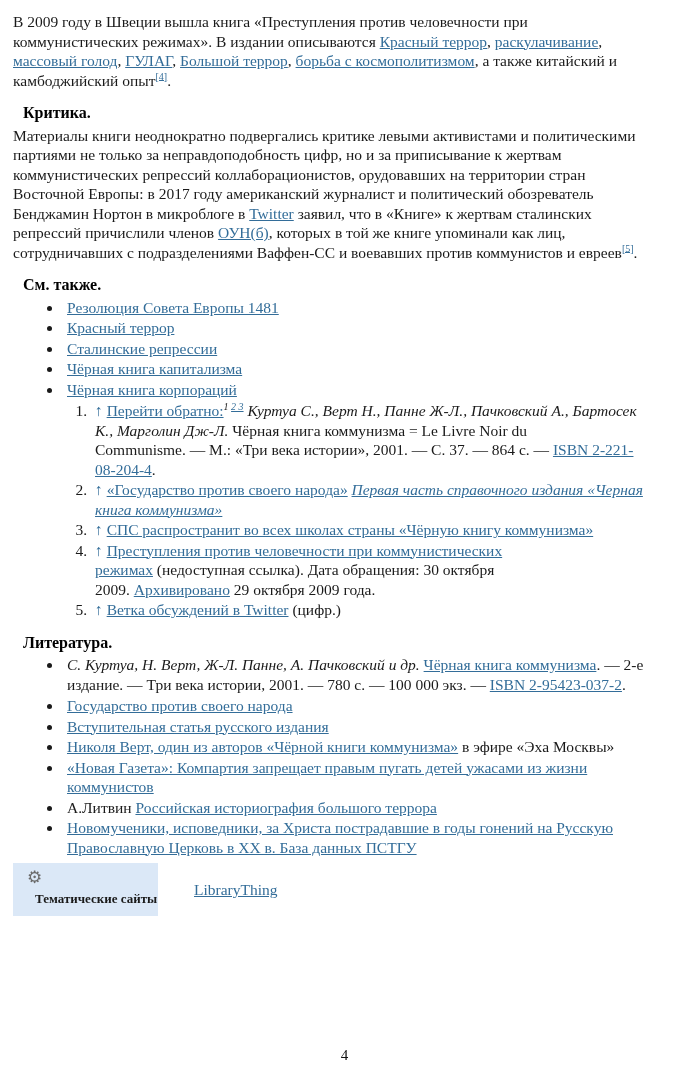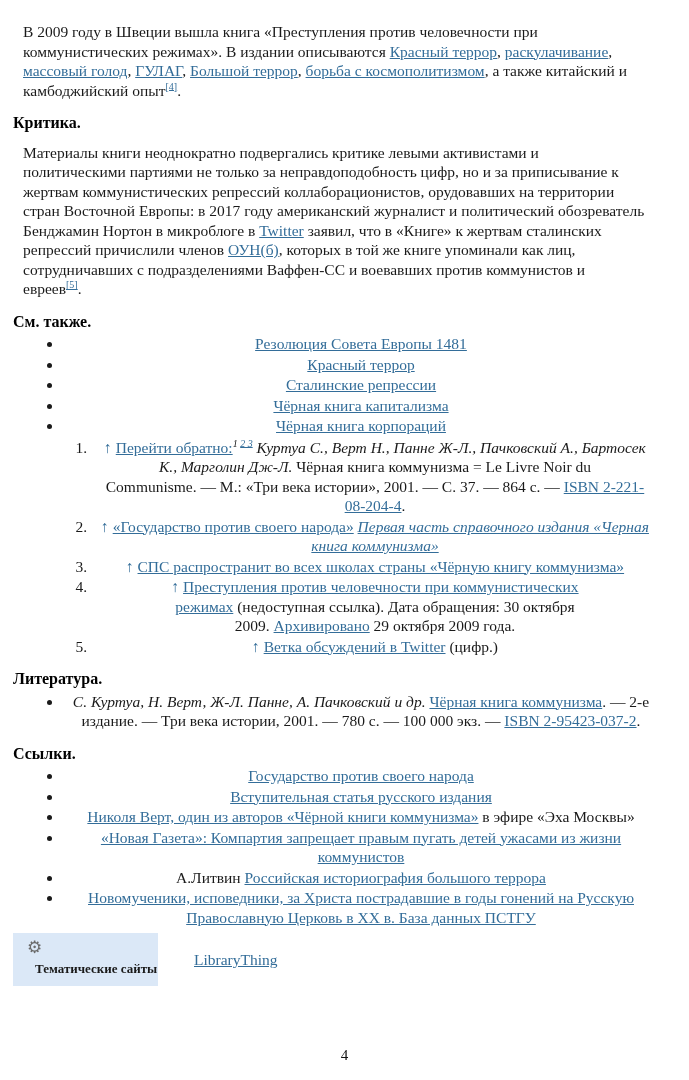--- a/index.html
+++ b/index.html
@@ -5,27 +5,27 @@
   html,body{margin:0;padding:0;}
   body{
     width:689px;height:1080px;position:relative;background:#ffffff;
     font-family:"Liberation Serif", serif;
     color:#1a1a1a;overflow:hidden;
   }
   .page{
     padding:12px 34px 0 13px;
     font-size:15.5px;line-height:19.5px;
   }
-  .page p{margin:10px;}
+  .page p{margin:0;}
   .page h2{
-    font-size:16px;line-height:19.5px;margin:13px 0 3px;font-weight:bold;color:#000;
+    font-size:16px;line-height:19.5px;margin:13px 10px 3px;font-weight:bold;color:#000;
   }
   ul.doc-list{margin:2px 0 0;padding-left:50px;list-style:disc;}
   ol.doc-list{margin:2px 0 0;padding-left:78px;}
-  .doc-list li{margin:1px 0 1px;padding-left:4px;text-align:center;}
+  .doc-list li{margin:1px 0 1px;padding-left:4px;}
   
   .seg-p{}
   .seg-i{font-style:italic;}
   .seg-l{color:var(--link,#336d99);text-decoration:underline;cursor:pointer;}
   .seg-il{color:var(--link,#336d99);text-decoration:underline;font-style:italic;cursor:pointer;}
   .seg-a{color:var(--link,#336d99);cursor:pointer;}
   .seg-sl{color:var(--link,#336d99);text-decoration:underline;font-size:10px;vertical-align:super;line-height:0;cursor:pointer;}
   .seg-sli{color:var(--link,#336d99);text-decoration:underline;font-size:10px;vertical-align:super;line-height:0;font-style:italic;cursor:pointer;}
   .seg-ss{font-size:10px;vertical-align:super;line-height:0;font-style:italic;color:#222;}
   
@@ -73,21 +73,20 @@
       <li><span class="seg-a">↑ </span><span class="seg-l">СПС распространит во всех школах страны «Чёрную книгу коммунизма»</span></li>
       <li><span class="seg-a">↑ </span><span class="seg-l">Преступления против человечности при коммунистических</span><br><span class="seg-l">режимах</span><span class="seg-p"> (недоступная ссылка). Дата обращения: 30 октября</span><br><span class="seg-p">2009. </span><span class="seg-l">Архивировано</span><span class="seg-p"> 29 октября 2009 года.</span></li>
       <li><span class="seg-a">↑ </span><span class="seg-l">Ветка обсуждений в Twitter</span><span class="seg-p">  (цифр.)</span></li>
     </ol>
 
   <h2>Литература.</h2>
   <ul class="doc-list">
       <li><span class="seg-i">С. Куртуа, Н. Верт, Ж-Л. Панне, А. Пачковский и др.</span><span class="seg-p"> </span><span class="seg-l">Чёрная книга коммунизма</span><span class="seg-p">. — 2-е издание. — Три века истории, 2001. — 780 с. — 100 000 экз. — </span><span class="seg-l">ISBN 2-95423-037-2</span><span class="seg-p">.</span></li>
     </ul>
 
-  <h2>Ссылки.</h2>
   <ul class="doc-list">
       <li><span class="seg-l">Государство против своего народа</span></li>
       <li><span class="seg-l">Вступительная статья русского издания</span></li>
       <li><span class="seg-l">Николя Верт, один из авторов «Чёрной книги коммунизма»</span><span class="seg-p"> в эфире «Эха Москвы»</span></li>
       <li><span class="seg-l">«Новая Газета»: Компартия запрещает правым пугать детей ужасами из жизни коммунистов</span></li>
       <li><span class="seg-p">А.Литвин </span><span class="seg-l">Российская историография большого террора</span></li>
       <li><span class="seg-l">Новомученики, исповедники, за Христа пострадавшие в годы гонений на Русскую Православную Церковь в XX в. База данных ПСТГУ</span></li>
     </ul>
 
   <div class="footer-row">

